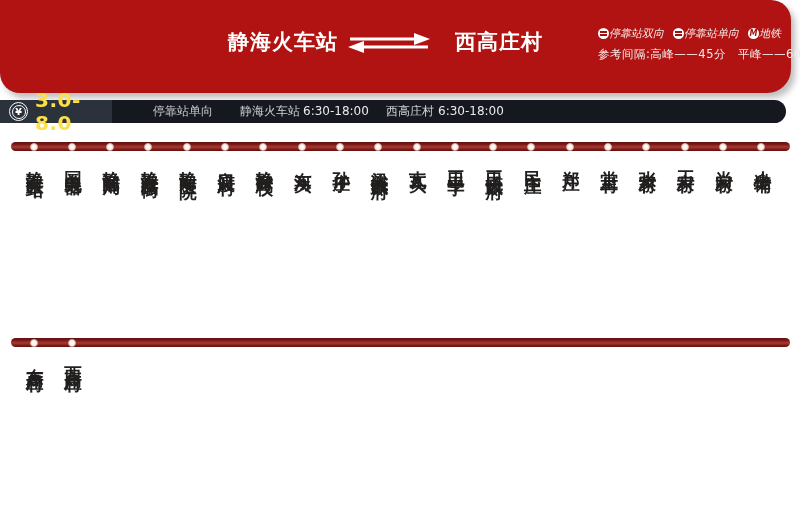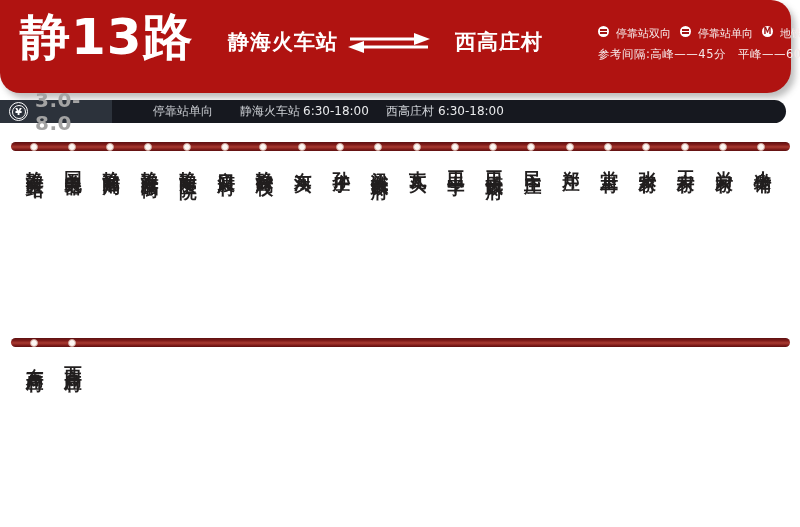--- a/index.html
+++ b/index.html
@@ -25,21 +25,21 @@
     position:absolute; top:28px; color:#fff; font-size:21px; font-weight:700;
     white-space:nowrap; letter-spacing:1px;
   }
   .terminus.origin { left:228px; }
   .terminus.dest   { left:455px; }
   .arrows { position:absolute; left:346px; top:31px; }
 
   
   .legend { position:absolute; left:598px; top:26px; width:195px; color:#f6eaea; }
   .legend-row { display:flex; align-items:center; gap:9px; font-size:11px; white-space:nowrap; }
-  .legend-item { display:flex; align-items:flex-start; gap:7px; }
+  .legend-item { display:flex; align-items:center; gap:0;font-style:italic; }
   .legend-icon {
     width:11px; height:11px; border-radius:50%; background:#fff; position:relative;
     flex:0 0 11px;
   }
   .legend-icon::after {
     content:""; position:absolute; left:2px; right:2px; top:3px; height:2px;
     background:#a01212; box-shadow:0 3px 0 #a01212;
   }
   .metro-icon {
     width:11px; height:11px; border-radius:50%; background:#fff; color:#a01212;
@@ -60,21 +60,21 @@
   }
   .yuan-icon {
     width:19px; height:19px; border-radius:50%; border:1.5px solid #fff;
     display:flex; align-items:center; justify-content:center; flex:0 0 19px;
   }
   .yuan-icon .inner {
     width:14px; height:14px; border-radius:50%; border:1px solid #fff;
     display:flex; align-items:center; justify-content:center;
     color:#fff; font-size:9.5px; font-weight:700; line-height:1;
   }
-  .fare-amount { color:#a3a3a3; font-size:20px; font-weight:800; letter-spacing:0.5px; }
+  .fare-amount { color:#fde047; font-size:20px; font-weight:800; letter-spacing:0.5px; }
   .bar-text { position:absolute; top:0; white-space:nowrap; }
   .bar-note   { left:153px; color:#c9ccd1; }
   .sch0-name  { left:240px; color:#cdd0d5; }
   .sch0-hours { left:303px; color:#e9eaec; }
   .sch1-name  { left:386px; color:#cdd0d5; }
   .sch1-hours { left:438px; color:#e9eaec; }
 
   
   .route-line {
     position:absolute; left:11px; width:779px; height:9px; border-radius:5px;
@@ -90,21 +90,20 @@
     font-size:17.5px; font-weight:700; color:#211e1e; letter-spacing:2.5px;
     line-height:1; white-space:nowrap;
   }
 </style>
 </head>
 <body>
 
 <div id="page">
 
   <div class="banner">
-    <div class="route-name">静13路</div>
 
     <div class="terminus origin">静海火车站</div>
 
     <span class="arrows">
       <svg width="86" height="24" viewBox="0 0 86 24">
         <line x1="4" y1="8" x2="72" y2="8" stroke="#ffffff" stroke-width="3"></line>
         <polygon points="68,2 84,8 68,14" fill="#ffffff"></polygon>
         <line x1="14" y1="16" x2="82" y2="16" stroke="#ffffff" stroke-width="3"></line>
         <polygon points="18,10 2,16 18,22" fill="#ffffff"></polygon>
       </svg>

